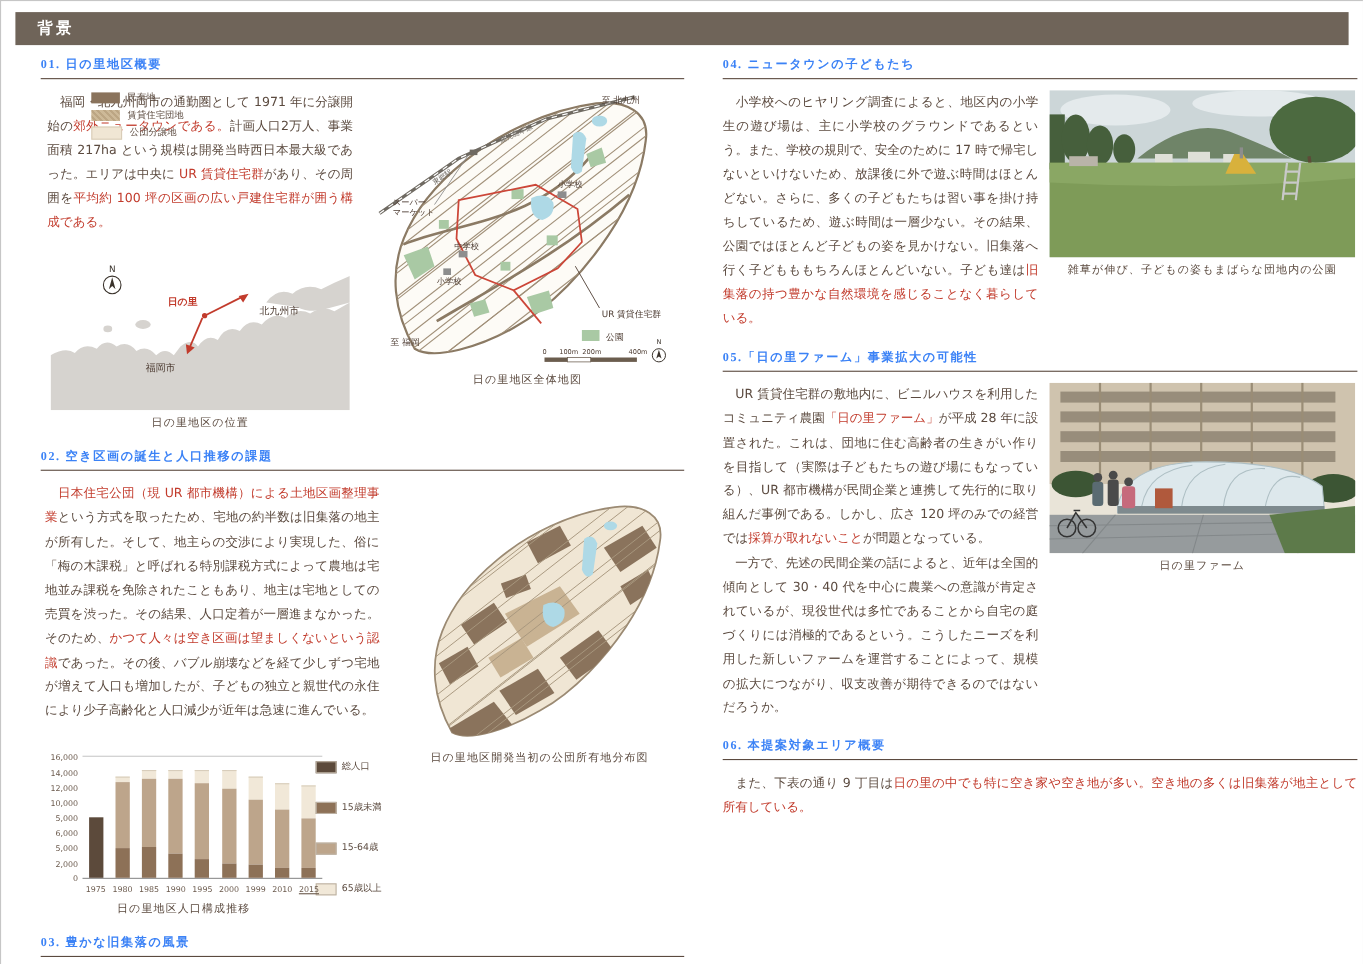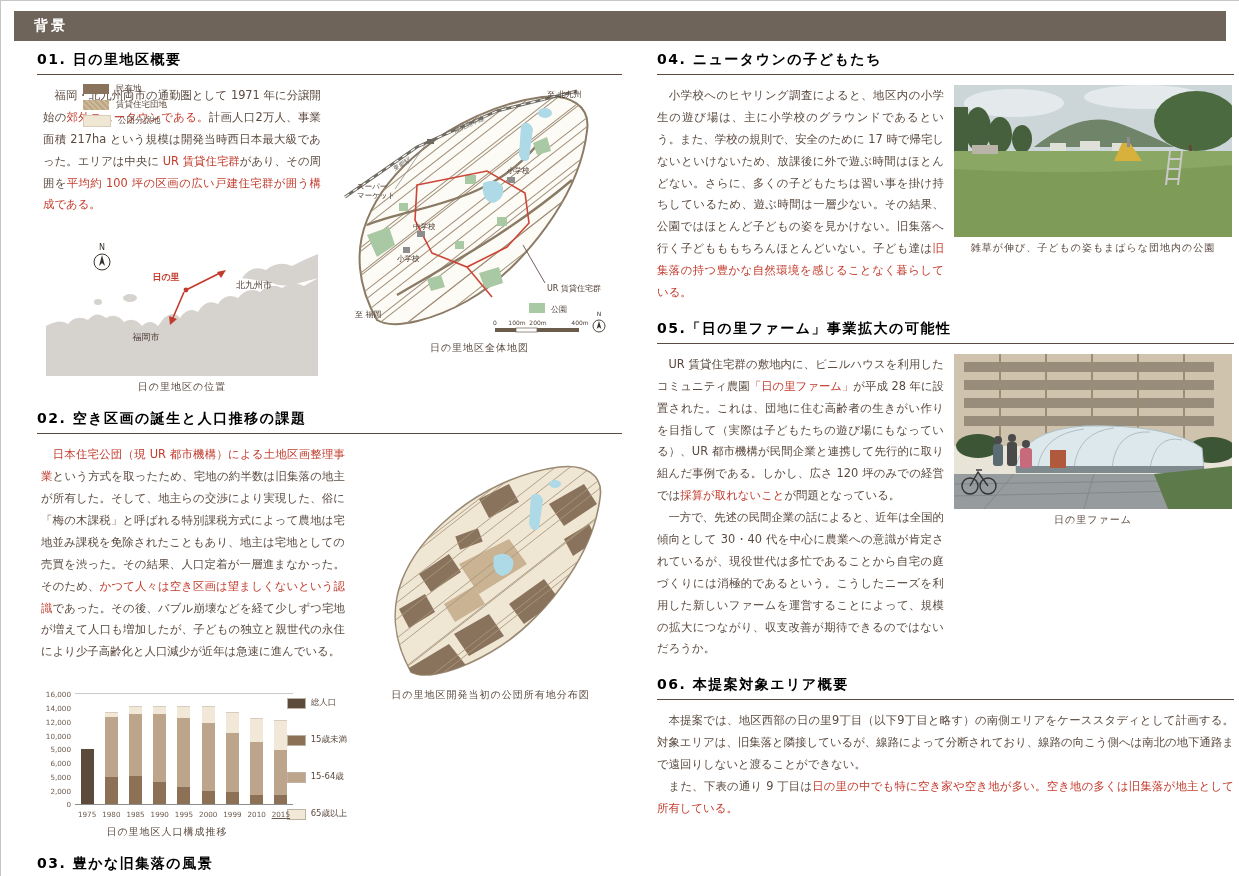--- a/index.html
+++ b/index.html
@@ -4,22 +4,22 @@
 <style>
   html,body{margin:0;padding:0;background:#e9e9e9;}
   .page{position:relative;width:1239px;height:876px;background:#ffffff;border:1px solid #c6c6c6;
         font-family:"DejaVu Sans",sans-serif;color:#5b4a3f;overflow:hidden;margin:0 auto;}
   .header-bar{position:absolute;left:13px;top:10px;width:1212px;height:30px;background:#6f6459;
         color:#fff;font-size:14px;letter-spacing:3px;display:flex;align-items:center;
         padding-left:20px;box-sizing:border-box;font-weight:600;}
   .col{position:absolute;top:50px;}
   .col-left{left:36px;width:585px;}
   .col-right{left:656px;width:577px;}
-  h2.sec-title{font-size:14px;font-weight:600;color:#000000;margin:0 0 10px 0;letter-spacing:1.5px;
-        border-bottom:1.5px solid #5b4a3f;padding-bottom:5px;}
+  h2.sec-title{font-size:11px;font-weight:600;color:#3b82f6;margin:0 0 10px 0;letter-spacing:1.5px;
+        border-bottom:1.5px solid #5b4a3f;padding-bottom:5px;font-family:Liberation Serif, serif;}
   .sec{margin-bottom:16px;}
   .row{display:flex;gap:10px;}
   p.body{font-size:11.4px;line-height:1.92;text-align:justify;margin:0;color:#5b4a3f;}
   p.body .red, .red{color:#c23b2c;}
   .caption{font-size:10px;color:#5b4a3f;text-align:center;margin-top:4px;letter-spacing:1px;}
   .photo-block{display:flex;flex-direction:column;align-items:center;}
   svg text{font-family:"DejaVu Sans",sans-serif;}
   
   .chart-wrap{position:relative;width:310px;height:148px;margin-top:10px;}
   .chart-plot{position:absolute;left:38px;bottom:16px;width:218px;height:110px;
@@ -487,18 +487,17 @@
                 <line x1="22" y1="116" x2="28" y2="116"></line>
             </g>
           </svg>
           <div class="caption">日の里ファーム</div>
         </div>
       </div>
     </div>
 
     <div class="sec">
       <h2 class="sec-title">06. 本提案対象エリア概要</h2>
-      <p class="body"><span>　本提案では、地区西部の日の里9丁目（以下9丁目と略す）の南側エリアをケーススタディとして計画する。対象エリアは、旧集落と隣接しているが、線路によって分断されており、線路の向こう側へは南北の地下通路まで遠回りしないと渡ることができない。</span></p>
       <p class="body"><span>　また、下表の通り 9 丁目は</span><span class="red">日の里の中でも特に空き家や空き地が多い。空き地の多くは旧集落が地主として所有している。</span></p>
 
     </div>
   </div>
 </div>
 
 </body></html>

